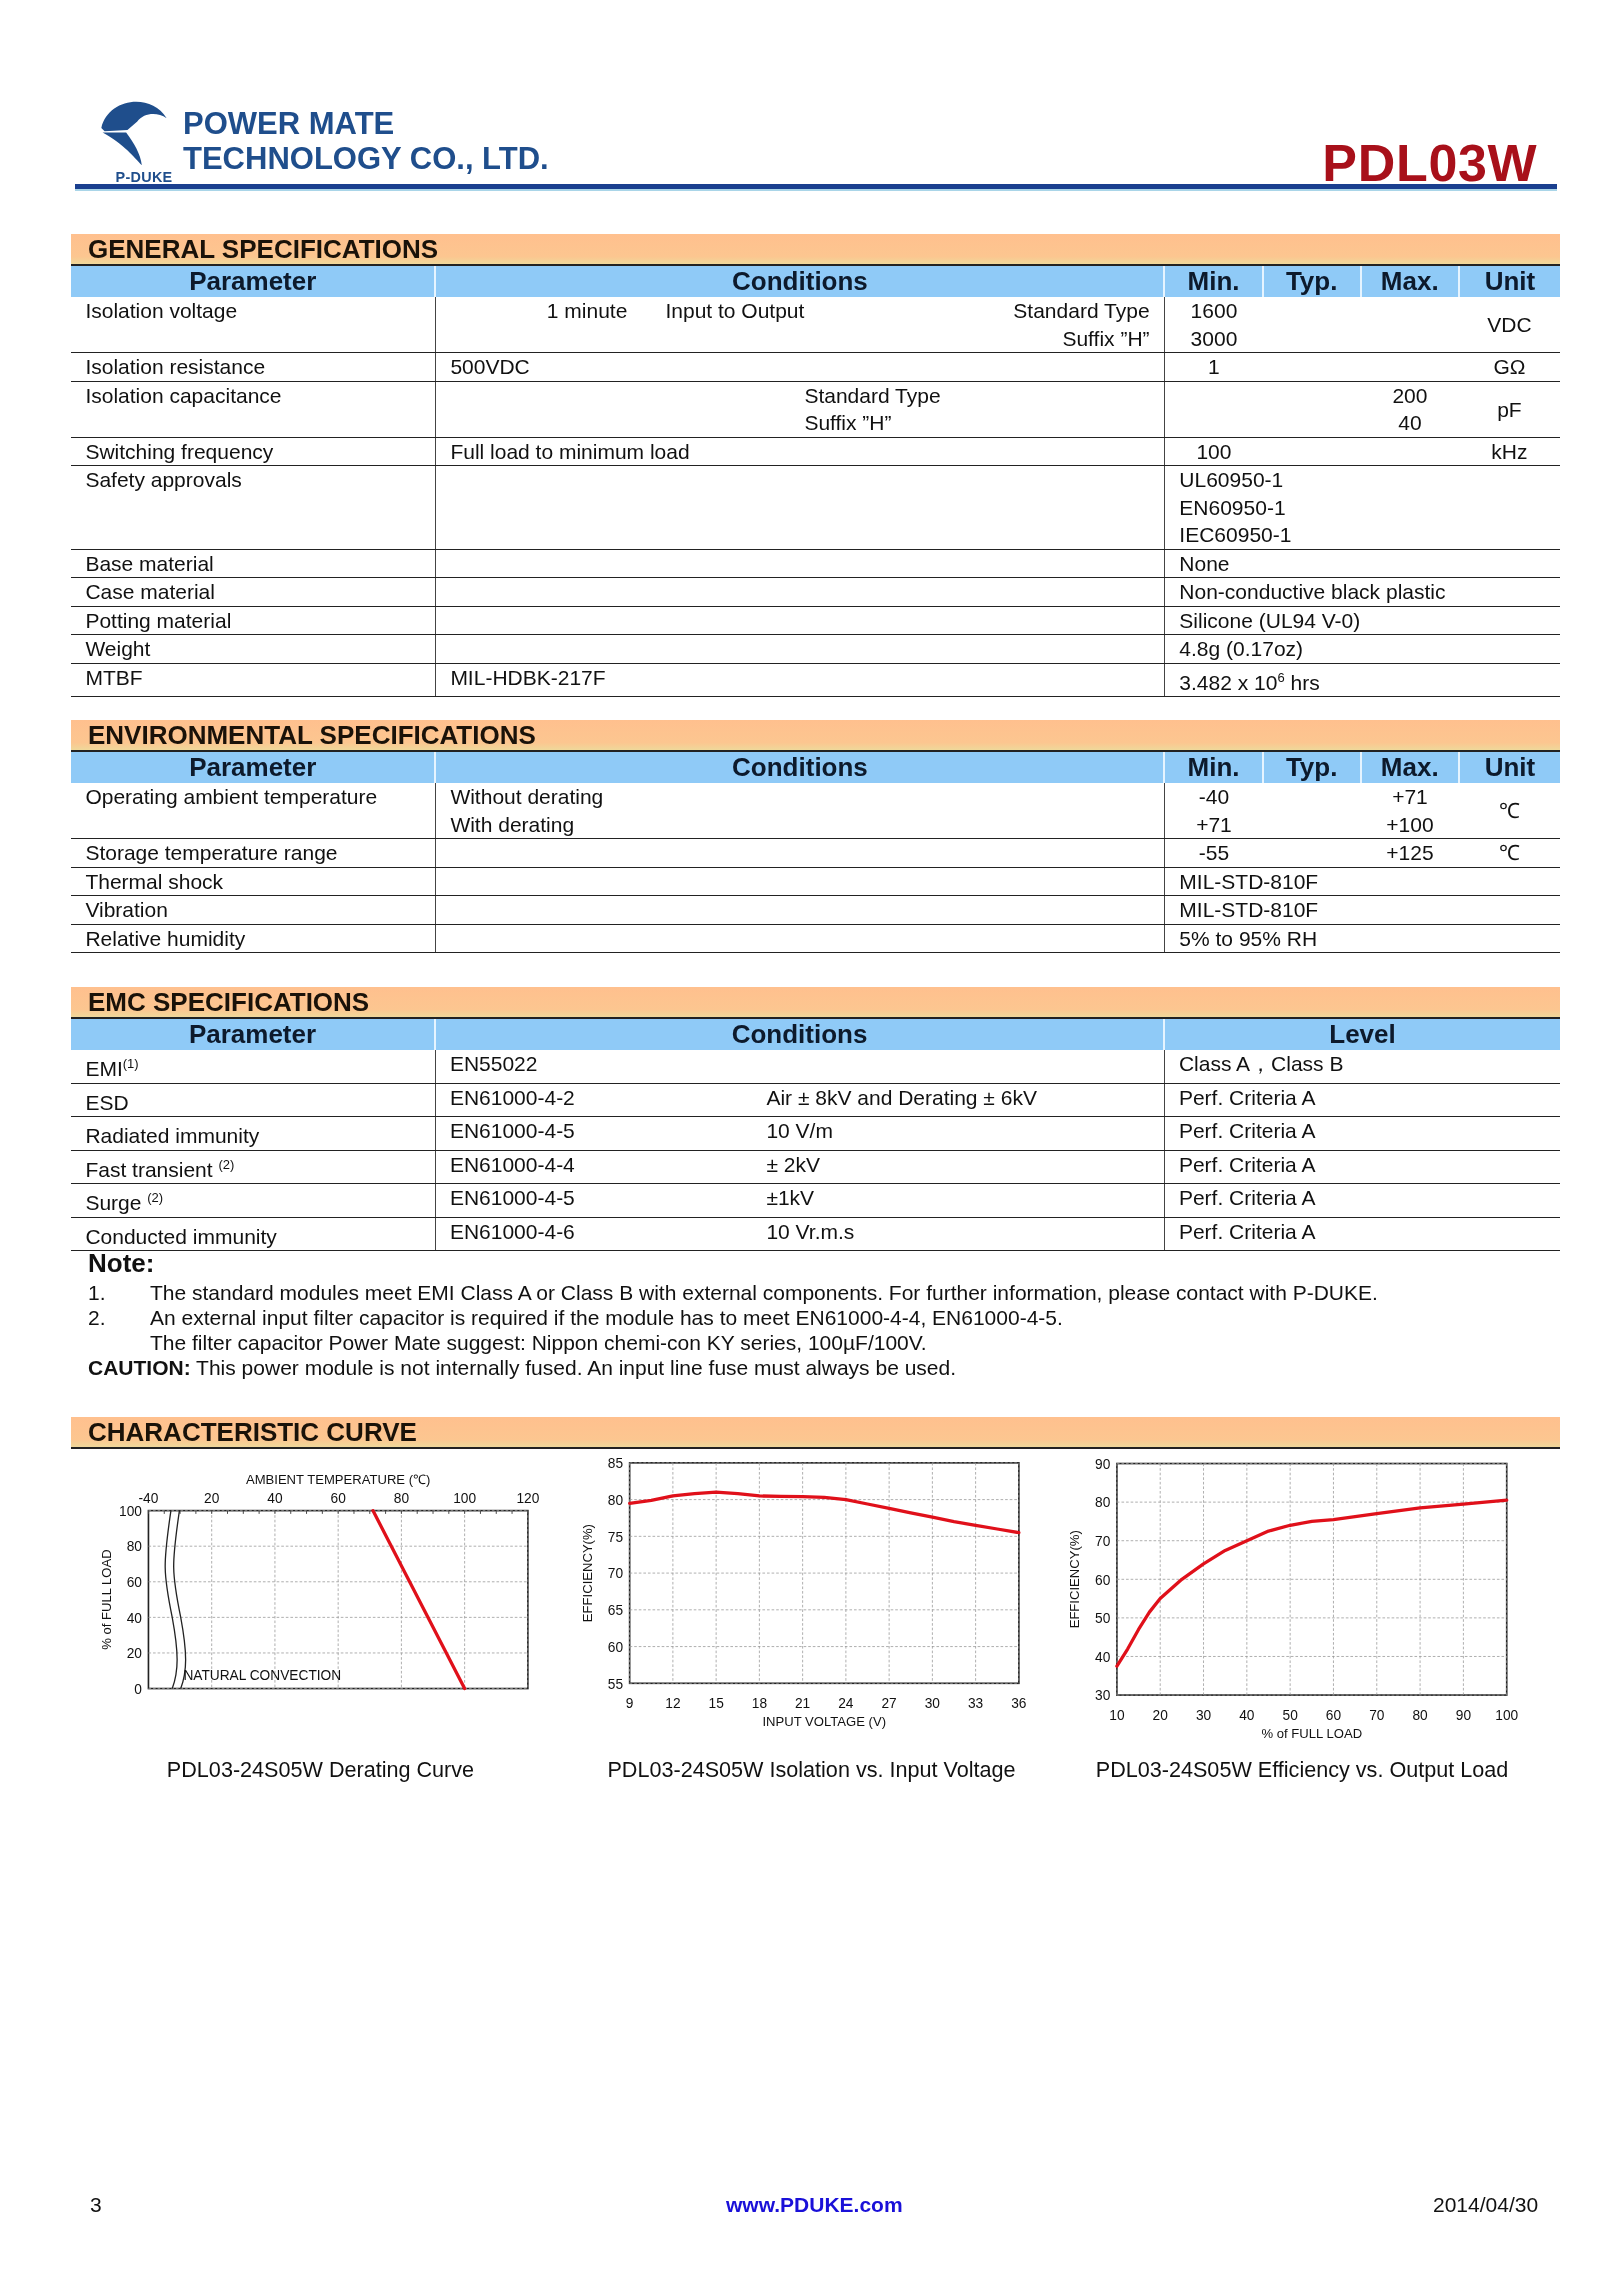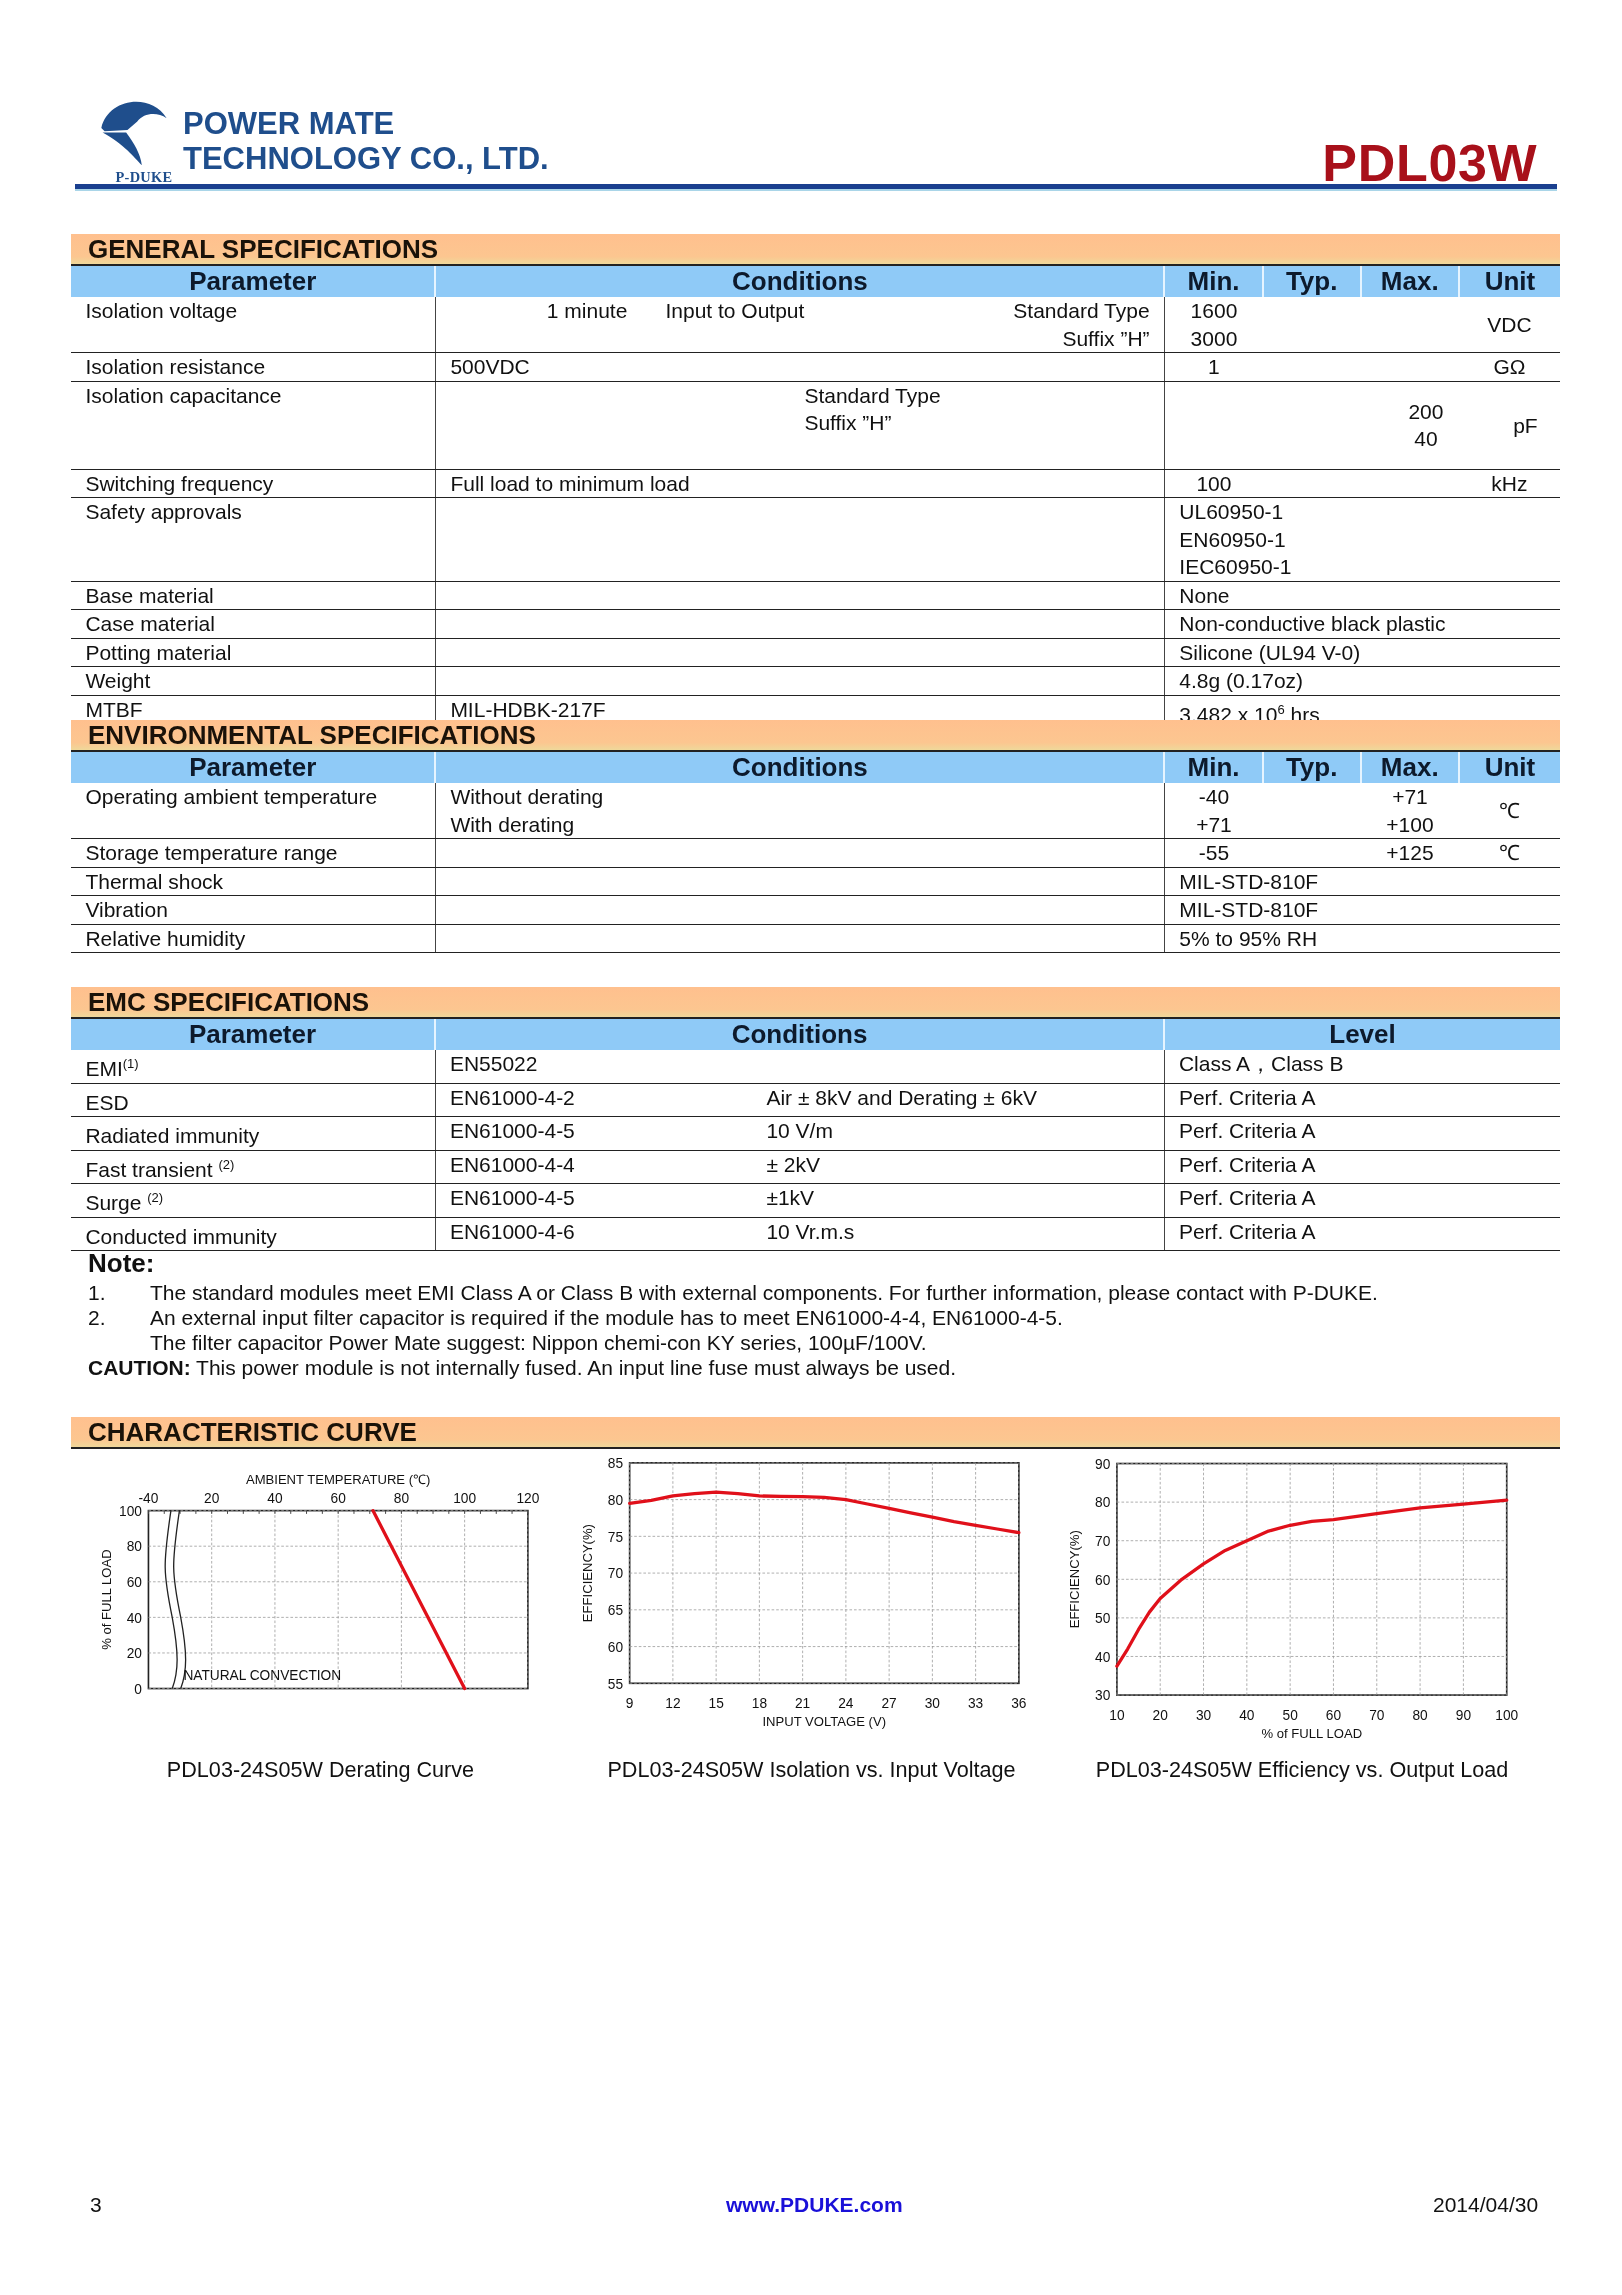--- a/index.html
+++ b/index.html
@@ -1,21 +1,21 @@
 <!DOCTYPE html>
 <html style="font-size:10.5px"><head>
 <meta charset="utf-8">
 <style>
   html, body { margin: 0; padding: 0; background: #ffffff; }
   body { width: 1622px; height: 2295px; position: relative; overflow: hidden;
          font-family: "Liberation Sans", sans-serif; color: #111; }
 
   
   .header { position: absolute; left: 75px; top: 92px; width: 1482px; height: 105px; }
-  .logo { position: absolute; left: 13px; top: 0; width: 92px; height: 98px; font-family: Liberation Serif, serif; }
+  .logo { position: absolute; left: 13px; top: 0; width: 92px; height: 98px; }
   .logo svg { position: absolute; left: 0; top: 0; }
   .pduke { position: absolute; left: 27.5px; top: 77px; font-weight: bold; font-size: 14.4px; color: #1f4e8c; letter-spacing: 0.3px; }
   .company { position: absolute; left: 108px; top: 14.4px; font-weight: bold; color: #1f4e8c; font-size: 31px; line-height: 35px; }
   .model { position: absolute; right: 19.6px; top: 41px; font-weight: bold; color: #a8101a; font-size: 52px; letter-spacing: 0.7px; }
   .header-rule { position: absolute; left: 0; top: 92px; width: 1482px; height: 5.2px; background: #1a3f8f; border-bottom: 2px solid #a9d5e8; }
 
   
   .section { position: absolute; left: 71px; width: 1489px; }
   .sec-title { height: 30px; background: linear-gradient(#ffc08e, #fcc690 75%, #efd89a); border-bottom: 2.6px solid #222;
                font-weight: bold; font-size: 26px; line-height: 31px; padding-left: 17px; color: #1a1209; }
@@ -111,21 +111,21 @@
       </tr>
       <tr style="height:55px">
         <td>Isolation capacitance</td>
         <td class="cond">
           <div style="display:grid;grid-template-columns:177px 177px 1fr;">
             <span></span>
               <span></span>
             <span><span>Standard Type</span><br><span>Suffix ”H”</span></span>
           </div>
         </td>
-        <td class="vals" colspan="4" style="padding:16px">
+        <td class="vals" colspan="4" style="padding:0">
           <div style="display:grid;grid-template-columns:98px 98px 98px 101px;">
             <div></div>
               <div></div>
             <div class="c"><span>200</span><br><span>40</span></div>
             <div class="c" style="line-height:55px">pF</div>
           </div>
         </td>
       </tr>
       <tr>
         <td>Switching frequency</td>

